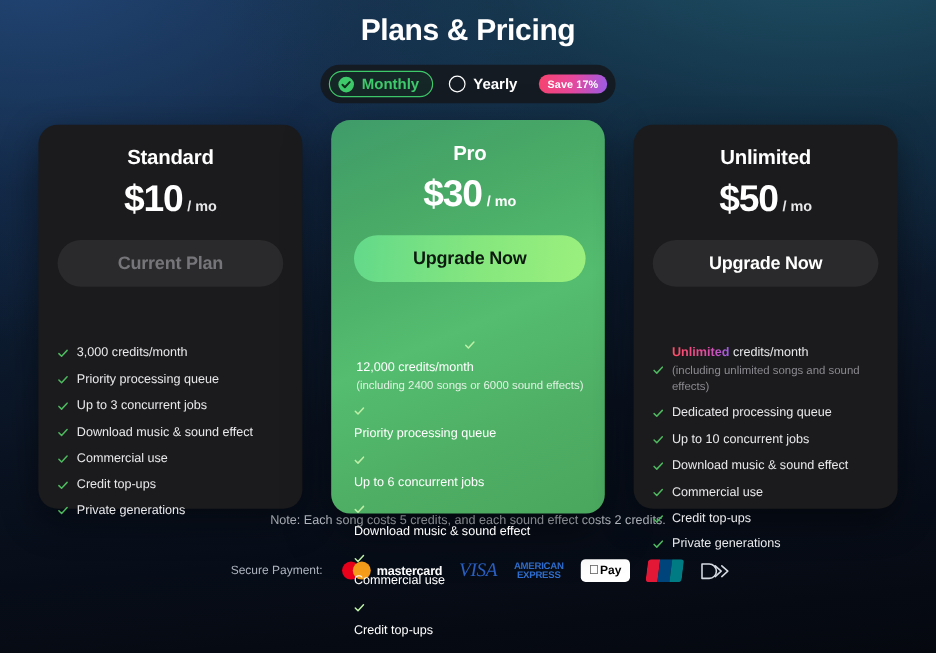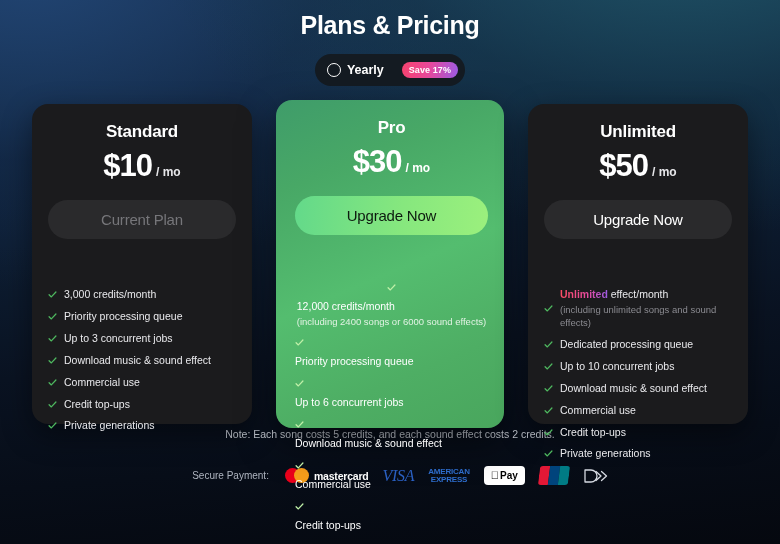--- a/index.html
+++ b/index.html
@@ -157,21 +157,21 @@
 
   .cta {
     display: block;
     width: 100%;
     margin-top: 19px;
     border: none;
     border-radius: 22px;
     padding: 11px 0;
     font-family: "Liberation Sans", sans-serif;
     font-size: 15px;
-    font-weight: normal;
+    font-weight: bold;
     text-align: center;
     cursor: pointer;
     letter-spacing: -0.2px;
   }
   .cta.current {
     background: #2a2a2c;
     color: #76767a;
     cursor: default;
   }
   .cta.upgrade-dark {
@@ -298,20 +298,28 @@
 </style>
 </head>
 <body>
 
 <div id="page">
 
   <h1 class="page-title">Plans &amp; Pricing</h1>
 
   <div class="billing-toggle-wrap">
     <div class="billing-toggle">
+      <div class="toggle-opt active">
+        <span class="radio-dot">
+          <svg width="13" height="13" viewBox="0 0 13 13">
+              <path d="M3.4 6.7 L5.4 8.7 L9.4 4.4" fill="none" stroke="#10301c" stroke-width="1.7" stroke-linecap="round" stroke-linejoin="round"></path>
+            </svg>
+        </span>
+        <span>Monthly</span>
+      </div>
       <div class="toggle-opt inactive">
         <span class="radio-ring"></span>
         <span>Yearly</span>
       </div>
       <span class="save-badge">Save 17%</span>
     </div>
   </div>
 
   <div class="cards">
 
@@ -432,21 +440,21 @@
         <span class="price-amount">$50</span>
         <span class="price-period">/ mo</span>
       </div>
       <button class="cta upgrade-dark">Upgrade Now</button>
       <ul class="features">
         <li class="first-item">
           <svg class="check" viewBox="0 0 10 10">
               <path d="M1.2 5.2 L3.7 7.7 L8.8 2.2" fill="none" stroke-width="1.4" stroke-linecap="round" stroke-linejoin="round"></path>
             </svg>
           <span>
-            <span class="feat-text"><span class="unlimited-word">Unlimited</span><span> effect/month</span></span>
+            <span class="feat-text"><span class="unlimited-word">Unlimited</span><span> credits/month</span></span>
             <span class="feat-sub">(including unlimited songs and sound effects)</span>
           </span>
         </li>
         <li>
             <svg class="check" viewBox="0 0 10 10">
               <path d="M1.2 5.2 L3.7 7.7 L8.8 2.2" fill="none" stroke-width="1.4" stroke-linecap="round" stroke-linejoin="round"></path>
             </svg>
             <span>Dedicated processing queue</span>
           </li>
         <li>

